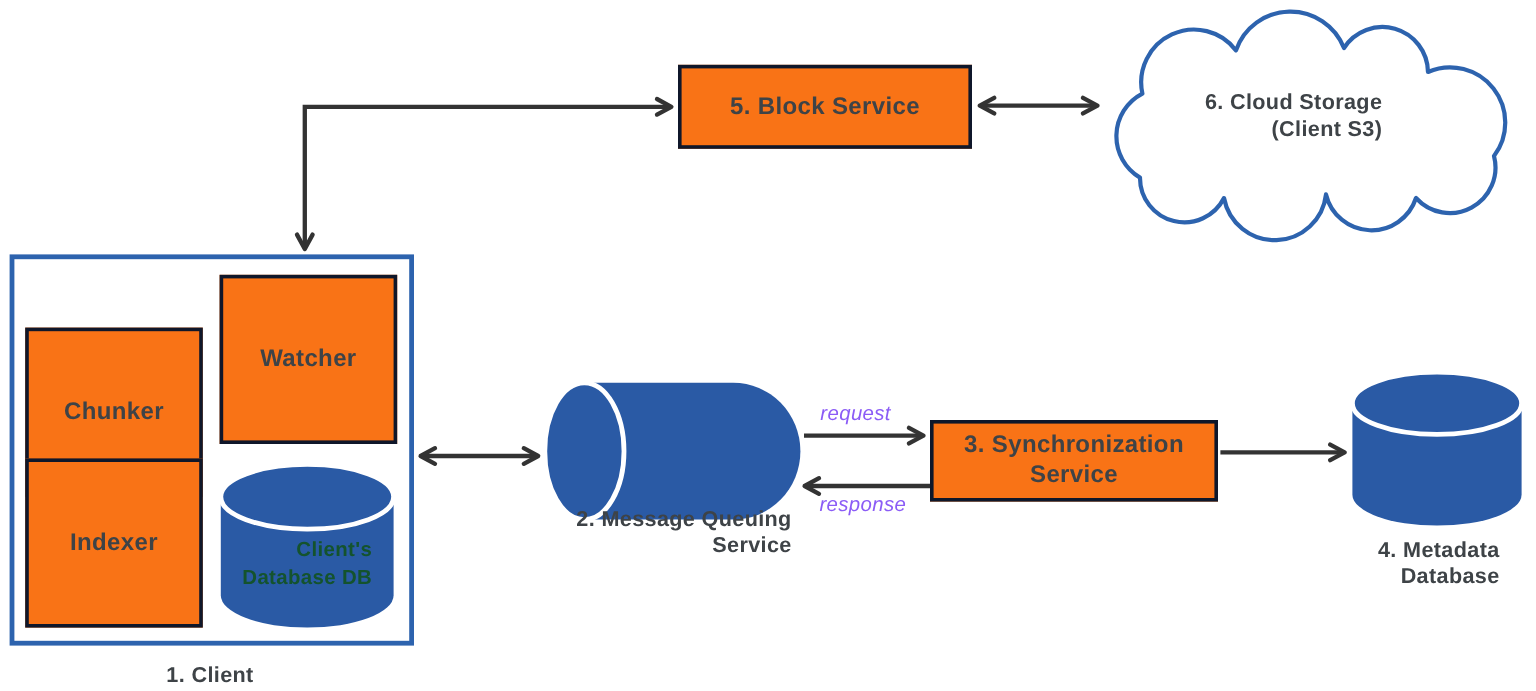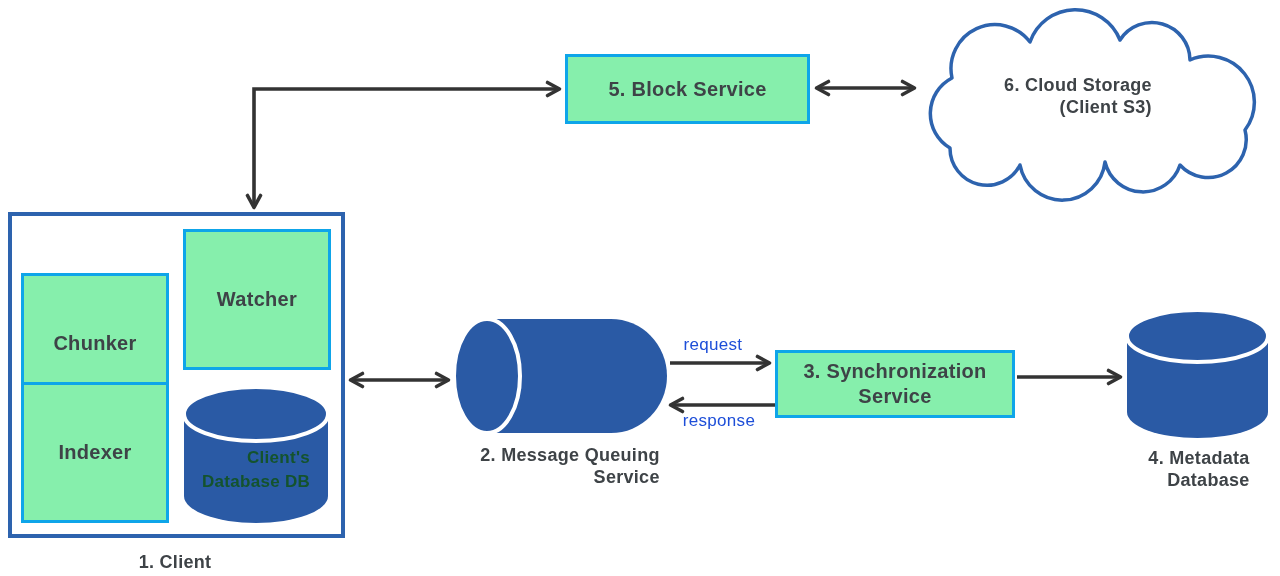--- a/index.html
+++ b/index.html
@@ -8,22 +8,22 @@
     position: relative;
     width: 1280px;
     height: 576px;
     background: #ffffff;
     font-family: "Liberation Sans", "DejaVu Sans", sans-serif;
     color: #3e4347;
     overflow: hidden;
   }
   .box {
     position: absolute;
-    background: #86efac;
-    border: 3px solid #0ea5e9;
+    background: #f97316;
+    border: 3px solid #0f172a;
     display: flex;
     align-items: center;
     justify-content: center;
     text-align: center;
     font-size: 20px;
     font-weight: 600;
     letter-spacing: 0.3px;
     color: #3e4347;
     z-index: 1;
   }
@@ -43,21 +43,21 @@
   .lbl {
     position: absolute;
     transform: translate(-50%, -50%);
     text-align: right;
     white-space: nowrap;
     font-weight: 600;
     letter-spacing: 0.3px;
     z-index: 3;
   }
   .caption { font-size: 18px; line-height: 22px; color: #3e4347; }
-  .edge-lbl { font-size: 17px; font-weight: 500; color: #1d4ed8; }
+  .edge-lbl { font-size: 17px; font-weight: 500; color: #8b5cf6; font-style: italic; }
   .db-lbl { font-size: 17px; line-height: 24px; font-weight: 700; color: #14532d; }
   .cloud-lbl { font-size: 18px; line-height: 22px; font-weight: 600; color: #3e4347; }
   .two-line div { display: block; }
 </style>
 </head>
 <body>
 
 <div class="canvas">
 
   <div class="outer-box" style="left:8px; top:212px; width:337px; height:326px;"></div>
@@ -127,21 +127,21 @@
     <path d="M 1017 377 H 1120" fill="none" stroke="#333333" stroke-width="3.6" marker-end="url(#ah)"></path>
   </svg>
 
   <div class="lbl db-lbl two-line" style="left:256px; top:470px;">
     <div>Client's</div>
     <div>Database DB</div>
   </div>
 
   <div class="lbl caption" style="left:175px; top:562px;">1. Client</div>
 
-  <div class="lbl caption two-line" style="left:570px; top:466px;">
+  <div class="lbl caption two-line" style="left:570px; top:443px;">
     <div>2. Message Queuing</div>
     <div>Service</div>
   </div>
 
   <div class="lbl caption two-line" style="left:1199px; top:469px;">
     <div>4. Metadata</div>
     <div>Database</div>
   </div>
 
   <div class="lbl cloud-lbl two-line" style="left:1078px; top:96px;">

